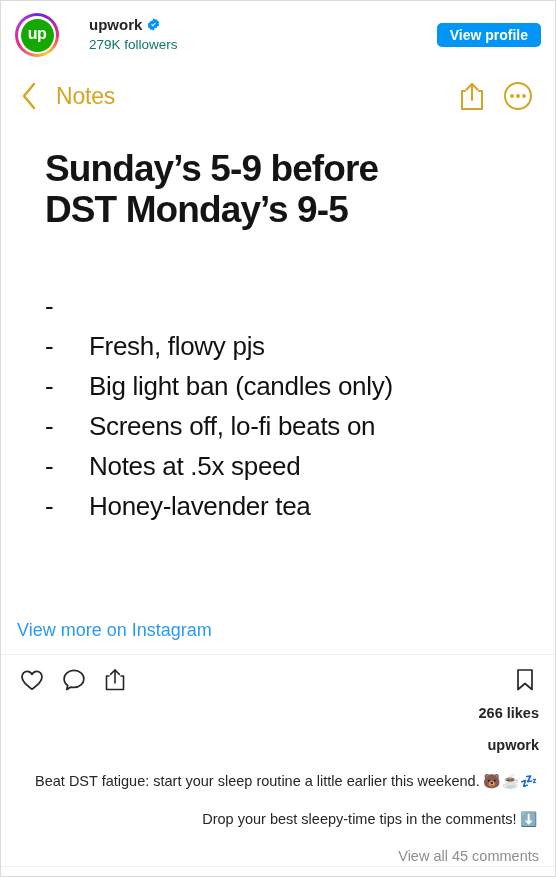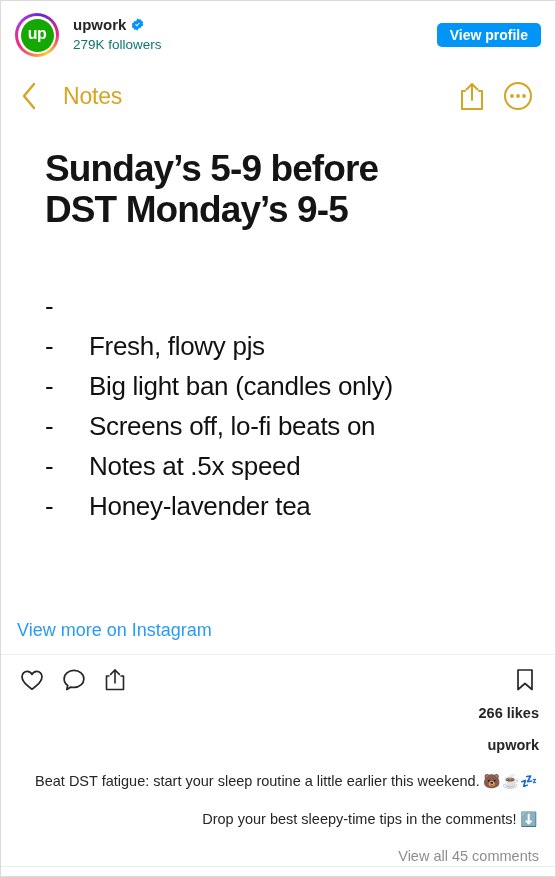--- a/index.html
+++ b/index.html
@@ -22,20 +22,21 @@
     overflow: hidden;
   }
 
   
   .ig-header {
     display: flex;
     align-items: center;
     padding: 12px 14px 11px 14px;
     box-sizing: border-box;
     flex: 0 0 auto;
+    gap: 16px;
   }
 
   .avatar-ring {
     width: 44px;
     height: 44px;
     border-radius: 50%;
     flex: 0 0 auto;
     background: conic-gradient(from 150deg,
        #f9ce34 0deg, #ee2a7b 90deg, #b13ad6 160deg,
        #6228d7 220deg, #ee2a7b 300deg, #f9ce34 360deg);
@@ -127,21 +128,21 @@
   .notes-bar {
     display: flex;
     align-items: center;
     height: 56px;
     padding: 0 22px 0 20px;
     box-sizing: border-box;
   }
   .notes-back {
     display: flex;
     align-items: center;
-    gap: 26px;
+    gap: 19px;
     color: #d5a521;
     cursor: pointer;
   }
   .chev-left {
     display: block;
   }
   .notes-back-label {
     font-size: 23px;
     color: #d5a521;
     letter-spacing: -0.2px;

